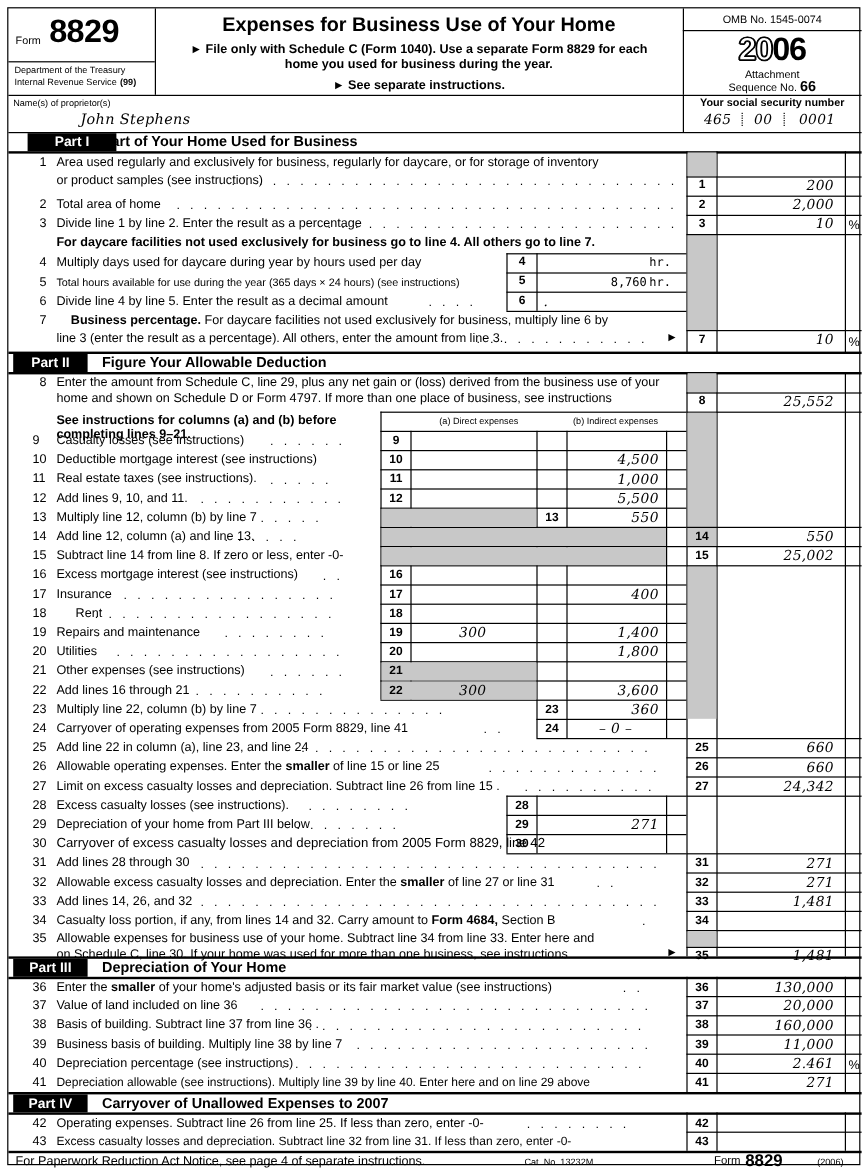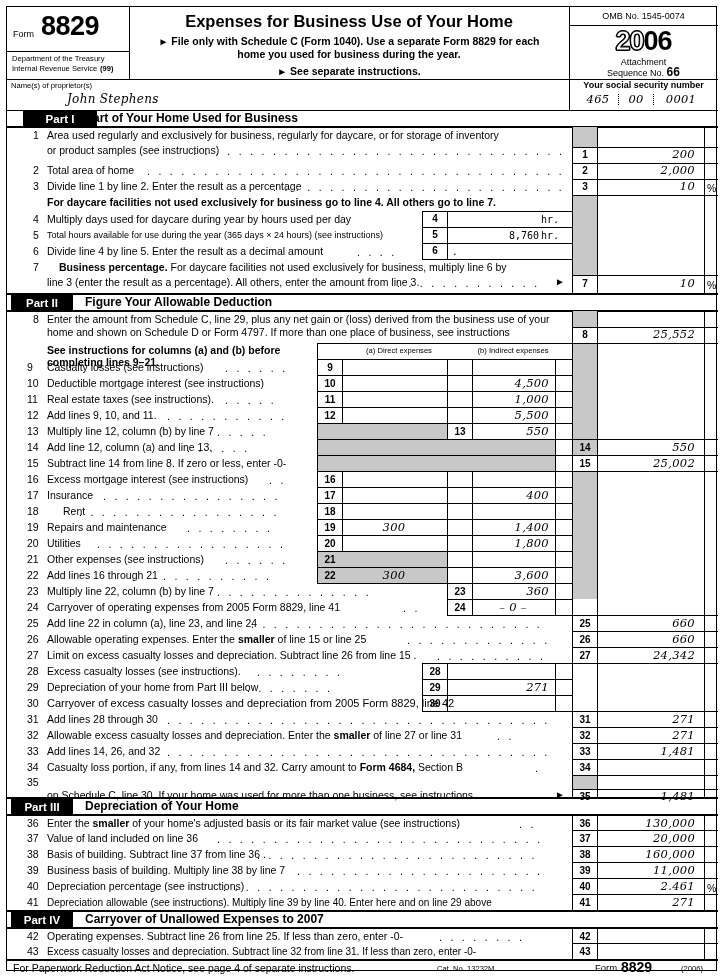--- a/index.html
+++ b/index.html
@@ -445,20 +445,21 @@
 
   <div class="t lbl" style="left:20px;top:754px;">34</div>
   <div class="t lbl" style="left:40px;top:754px;">Casualty loss portion, if any, from lines 14 and 32. Carry amount to <span class="bold">Form 4684,</span> Section B</div>
   <div class="dots" style="left:528px;top:755px;width:28px;">.</div>
   <div class="t num" style="left:566px;top:755px;width:24px;">34</div>
   <div class="t hand" style="left:596px;top:754px;width:92px;"></div>
   <div class="ln hl" style="left:565px;top:768px;width:146px;"></div>
   <div class="shade" style="left:566px;top:769px;width:24px;height:13px;"></div>
 
   <div class="t lbl" style="left:20px;top:769px;">35</div>
+  <div class="t lbl" style="left:40px;top:769px;">Allowable expenses for business use of your home. Subtract line 34 from line 33. Enter here and</div>
   <div class="t lbl" style="left:40px;top:782px;">on Schedule C, line 30. If your home was used for more than one business, see instructions</div>
   <div class="t" style="left:548px;top:782px;font-size:10px;">►</div>
   <div class="ln hl" style="left:565px;top:782px;width:146px;"></div>
   <div class="t num" style="left:566px;top:784px;width:24px;">35</div>
   <div class="t hand" style="left:596px;top:783px;width:92px;">1,481</div>
   <div class="ln hl2" style="left:0;top:790px;width:711px;"></div>
 
   <div class="partbar" style="left:4px;top:792px;width:62px;height:15px;">Part III</div>
   <div class="parttitle" style="left:78px;top:792px;">Depreciation of Your Home</div>
   <div class="ln hl2" style="left:0;top:807px;width:711px;"></div>

